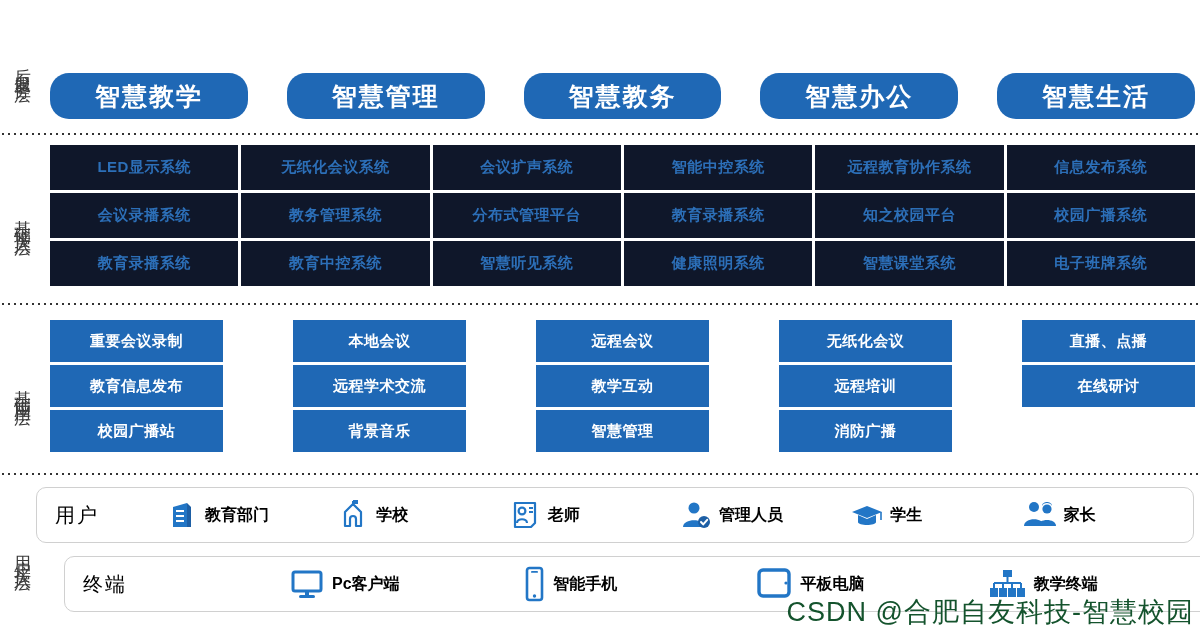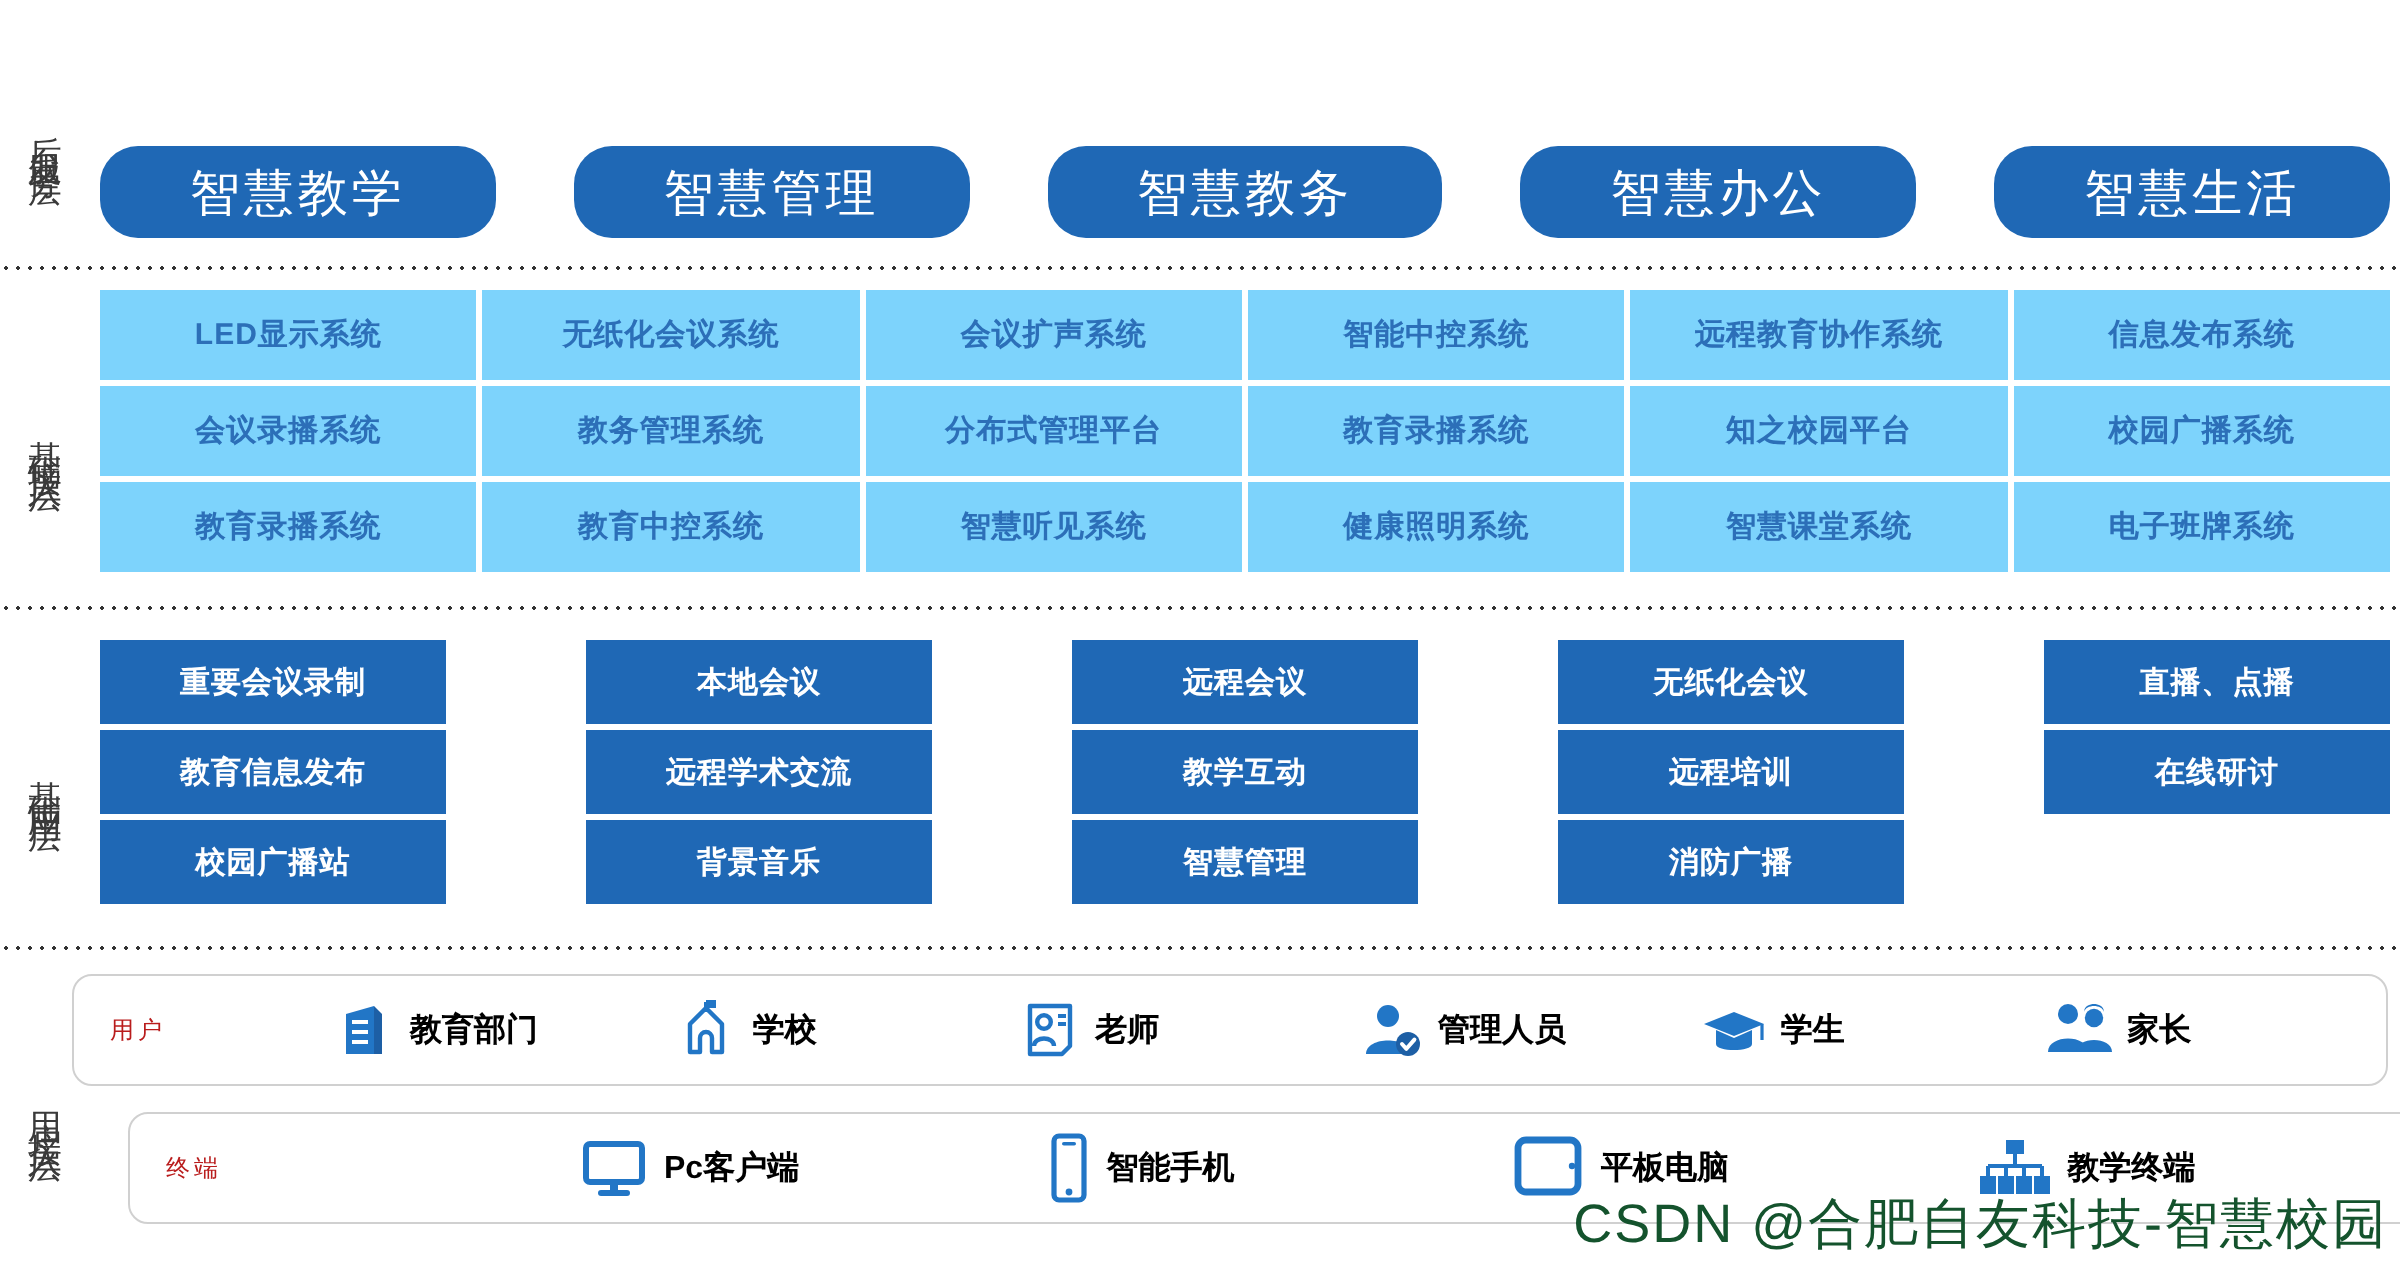--- a/index.html
+++ b/index.html
@@ -26,33 +26,33 @@
     position:absolute;left:0;width:1200px;height:2px;
     background-image:radial-gradient(circle, #333 0.8px, transparent 1px);
     background-size:6px 2px;background-repeat:repeat-x;
   }
 
   
   .toprow{position:absolute;top:73px;left:50px;width:1145px;height:46px;
           display:flex;gap:39px;}
   .pill{
     flex:1;background:#1F68B5;border-radius:19px;
-    color:#fff;font-size:25px;font-weight:normal;
+    color:#fff;font-size:25px;font-weight:bold;
     display:flex;align-items:center;justify-content:center;
     letter-spacing:2px;
   }
 
   
   .lightgrid{
     position:absolute;top:145px;left:50px;width:1145px;
     display:grid;grid-template-columns:repeat(6,1fr);
     gap:3px 3px;
   }
   .lcell{
-    background:#7dd3fc;height:45px;
+    background:#0f172a;height:45px;
     display:flex;align-items:center;justify-content:center;
     color:#2c6fb8;font-size:15px;font-weight:bold;letter-spacing:.5px;
   }
 
   
   .darkgrid{
     position:absolute;top:320px;left:50px;width:1145px;
     display:grid;grid-template-columns:repeat(5,1fr);
     gap:3px 70px;
   }
@@ -64,21 +64,21 @@
 
   
   .capsule{
     position:absolute;left:36px;width:1158px;height:56px;
     border:1px solid #d0d0d0;border-radius:10px;background:#fff;
     display:flex;align-items:center;
     box-sizing:border-box;
   }
   .cap-title{
     width:110px;flex:none;text-align:left;padding-left:18px;
-    font-size:12px;color:#b91c1c;letter-spacing:2px;
+    font-size:20px;color:#000000;letter-spacing:2px;
   }
   .cap-items{flex:1;display:flex;align-items:center;height:100%;}
   .cap-item{
     flex:1;display:flex;align-items:center;justify-content:flex-start;
     gap:6px;height:100%;
   }
   .cap-item .ic{flex:none;display:flex;align-items:center;justify-content:center;}
   .cap-item .lbl{font-size:16px;color:#000000;font-weight:bold;white-space:nowrap;}
 
   

